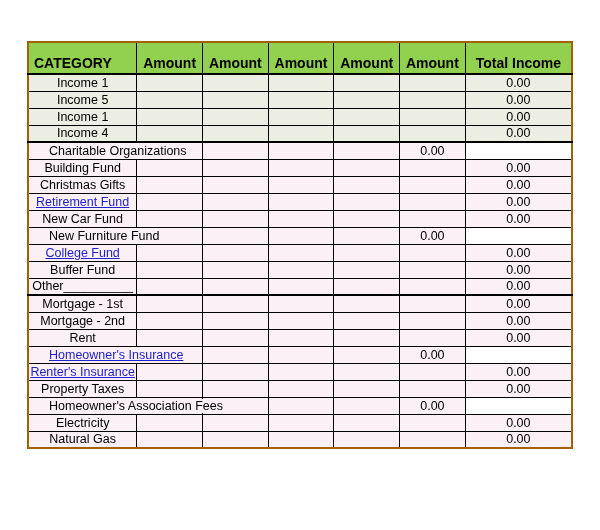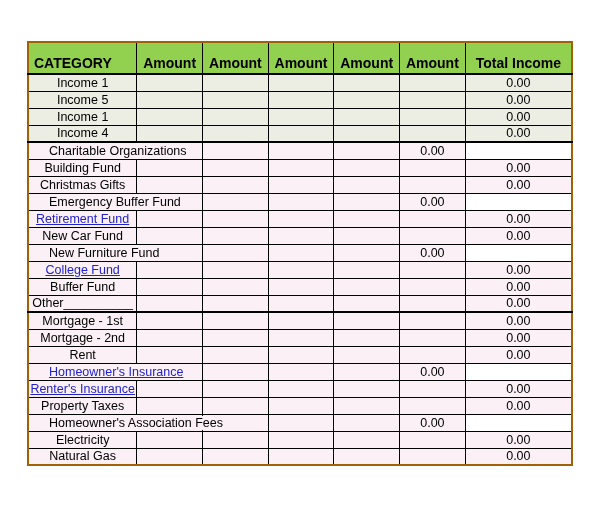--- a/index.html
+++ b/index.html
@@ -195,30 +195,20 @@
         <tr class="expense">
           <td class="cat"><span class="lbl">Christmas Gifts</span></td>
           <td class="amt"></td>
           <td class="amt"></td>
           <td class="amt"></td>
           <td class="amt"></td>
           <td class="amt"></td>
           <td class="total">0.00</td>
         </tr>
         <tr class="expense">
-          <td class="cat overflow">
-            <span class="lbl">Emergency Buffer Fund</span>
-          </td>
-          <td class="amt"></td>
-          <td class="amt"></td>
-          <td class="amt"></td>
-          <td class="amt"></td>
-          <td class="total">0.00</td>
-        </tr>
-        <tr class="expense">
           <td class="cat"><span class="lbl link">Retirement Fund</span></td>
           <td class="amt"></td>
           <td class="amt"></td>
           <td class="amt"></td>
           <td class="amt"></td>
           <td class="amt"></td>
           <td class="total">0.00</td>
         </tr>
         <tr class="expense">
           <td class="cat"><span class="lbl">New Car Fund</span></td>

